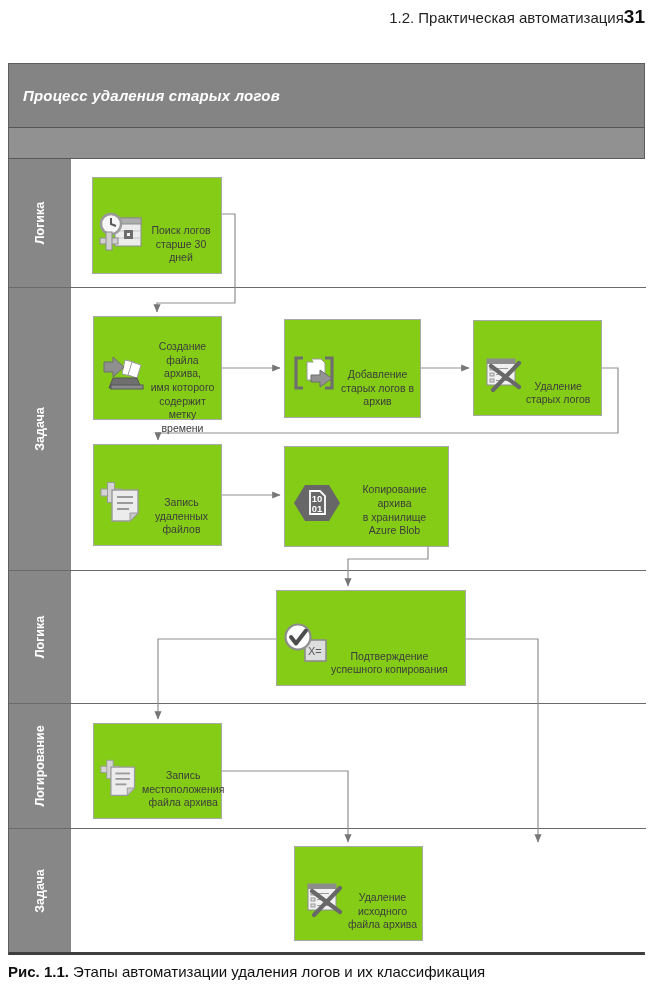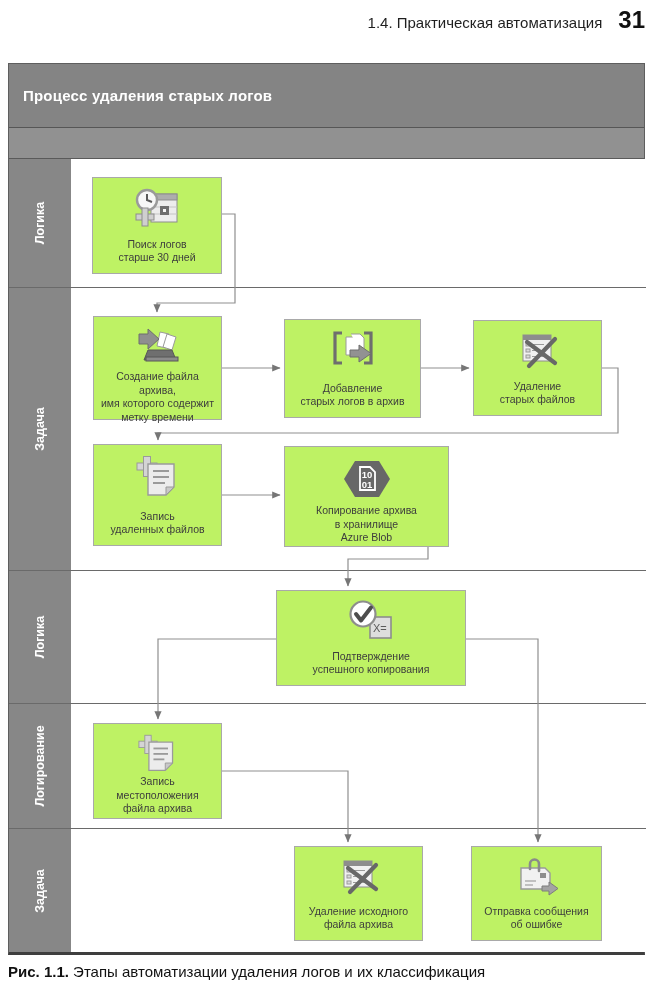--- a/index.html
+++ b/index.html
@@ -4,59 +4,59 @@
 <style>
   html,body{margin:0;padding:0;}
   body{
     width:650px;height:1000px;position:relative;background:#ffffff;
     font-family:"Liberation Sans","DejaVu Sans",sans-serif;color:#2b2b2b;
     overflow:hidden;
   }
   
   .page-header{position:absolute;top:6px;left:0;width:645px;text-align:right;}
   .chapter{font-size:15px;color:#1f1f1f;}
-  .pagenum{font-size:24px;font-weight:bold;color:#111;margin-left:16px;text-align:center;}
+  .pagenum{font-size:19px;font-weight:bold;color:#111;text-align:center;}
 
   
   .pool{position:absolute;left:8px;top:63px;width:637px;height:892px;
     box-sizing:border-box;border:1px solid #5e5e5e;border-bottom:3px solid #3e3e3e;background:#fff;}
   .pool-title{height:64px;background:#848484;box-sizing:border-box;
     display:flex;align-items:center;padding-left:14px;border-bottom:1px solid #565656;}
-  .pool-title span{color:#ffffff;font-weight:bold;font-size:15px;letter-spacing:.2px;}
+  .pool-title span{color:#ffffff;font-weight:bold;font-size:15px;letter-spacing:.2px;font-style:italic;}
   .pool-sub{height:31px;background:#919191;box-sizing:border-box;border-bottom:1px solid #5a5a5a;}
 
   .lanes{position:absolute;left:0;top:95px;width:637px;bottom:0;display:flex;flex-direction:column;}
   .lane{display:flex;box-sizing:border-box;border-bottom:1px solid #6a6a6a;}
   .lane:last-child{border-bottom:none;}
   .lane-label{width:62px;background:#878787;position:relative;flex:none;}
   .lane-label span{position:absolute;top:50%;left:50%;
     transform:translate(-50%,-50%) rotate(-90deg);white-space:nowrap;
     color:#fff;font-weight:bold;font-size:12.5px;}
   .lane-content{flex:1;background:#ffffff;}
 
   
   .connectors{position:absolute;left:0;top:0;width:637px;height:892px;z-index:1;pointer-events:none;}
 
   
-  .node{position:absolute;z-index:2;background:#bef264;border:1px solid #a9a9a9;
-    box-sizing:border-box;display:flex;flex-direction:column;align-items:center;
-    padding:9px 4px 8px 4px;}
+  .node{position:absolute;z-index:2;background:#84cc16;border:1px solid #a9a9a9;
+    box-sizing:border-box;display:flex;flex-direction:row;align-items:center;
+    padding:23px 4px 8px 4px;}
   .node-label{margin-top:auto;text-align:center;font-size:10.5px;line-height:1.3;
     color:#3d3d3d;white-space:pre-line;}
   .node-icon{flex:none;margin-bottom:2px;}
 
   
   .caption{position:absolute;left:8px;top:963px;font-size:15px;color:#111;}
   .caption b{font-weight:bold;}
 </style>
 </head>
 <body>
 
 <div class="page-header">
-  <span class="chapter">1.4. Практическая автоматизация</span><span class="pagenum">31</span>
+  <span class="chapter">1.2. Практическая автоматизация</span><span class="pagenum">31</span>
 </div>
 
 <div class="pool">
 
   <div class="pool-title">
     <span>Процесс удаления старых логов</span>
   </div>
   <div class="pool-sub"></div>
 
   <div class="lanes">
@@ -167,21 +167,21 @@
         <rect x="12" y="13" width="4" height="3" fill="#dcdcdc"></rect>
         <line x1="18" y1="14.5" x2="30" y2="14.5"></line>
         <rect x="12" y="19" width="4" height="3" fill="#dcdcdc"></rect>
         <line x1="18" y1="20.5" x2="30" y2="20.5"></line>
         <rect x="12" y="25" width="4" height="3" fill="#dcdcdc"></rect>
         <line x1="18" y1="26.5" x2="30" y2="26.5"></line>
       </g>
       <path d="M13,12 L41,33 M41,9 L15,36" stroke="#686868" stroke-width="4.2" stroke-linecap="round" fill="none"></path>
     </svg>
     <div class="node-label">Удаление
-старых файлов</div>
+старых логов</div>
   </div>
 
   <div class="node" style="left:84px;top:380px;width:129px;height:102px">
     <svg class="node-icon" width="48" height="44" viewBox="0 0 48 44">
       <g fill="#d4d4d4" stroke="#9a9a9a">
         <rect x="3" y="9" width="20" height="7"></rect>
         <rect x="9.5" y="2.5" width="7" height="20"></rect>
       </g>
       <path d="M14,10 h26 v23 l-8,8 h-18 z" fill="#ececec" stroke="#9a9a9a" stroke-width="1.4"></path>
       <path d="M40,33 l-8,8 v-8 z" fill="#c9c9c9" stroke="#9a9a9a"></path>
@@ -248,33 +248,19 @@
         <line x1="18" y1="20.5" x2="30" y2="20.5"></line>
         <rect x="12" y="25" width="4" height="3" fill="#dcdcdc"></rect>
         <line x1="18" y1="26.5" x2="30" y2="26.5"></line>
       </g>
       <path d="M13,12 L41,33 M41,9 L15,36" stroke="#686868" stroke-width="4.2" stroke-linecap="round" fill="none"></path>
     </svg>
     <div class="node-label">Удаление исходного
 файла архива</div>
   </div>
 
-  <div class="node" style="left:462px;top:782px;width:131px;height:95px">
-    <svg class="node-icon" width="50" height="44" viewBox="0 0 50 44">
-      <path d="M9,12 h24 l5,5 v16 h-29 z" fill="#f1f1f1" stroke="#9a9a9a" stroke-width="1.4"></path>
-      <rect x="28" y="17" width="6" height="5" fill="#8d8d8d"></rect>
-      <g stroke="#b5b5b5" stroke-width="1.6">
-        <line x1="13" y1="25" x2="24" y2="25"></line>
-        <line x1="13" y1="29" x2="21" y2="29"></line>
-      </g>
-      <path d="M18,13 v-5 a4.5,4.5 0 0 1 9,0 v7" fill="none" stroke="#8a8a8a" stroke-width="2.6" stroke-linecap="round"></path>
-      <path d="M30,30 h7 v-4 l9,6.5 -9,6.5 v-4 h-7 z" fill="#a3a3a3" stroke="#7d7d7d"></path>
-    </svg>
-    <div class="node-label">Отправка сообщения
-об ошибке</div>
-  </div>
 
 </div>
 
 <div class="caption">
   <b>Рис. 1.1.</b>
   <span>Этапы автоматизации удаления логов и их классификация</span>
 </div>
 
 </body></html>

